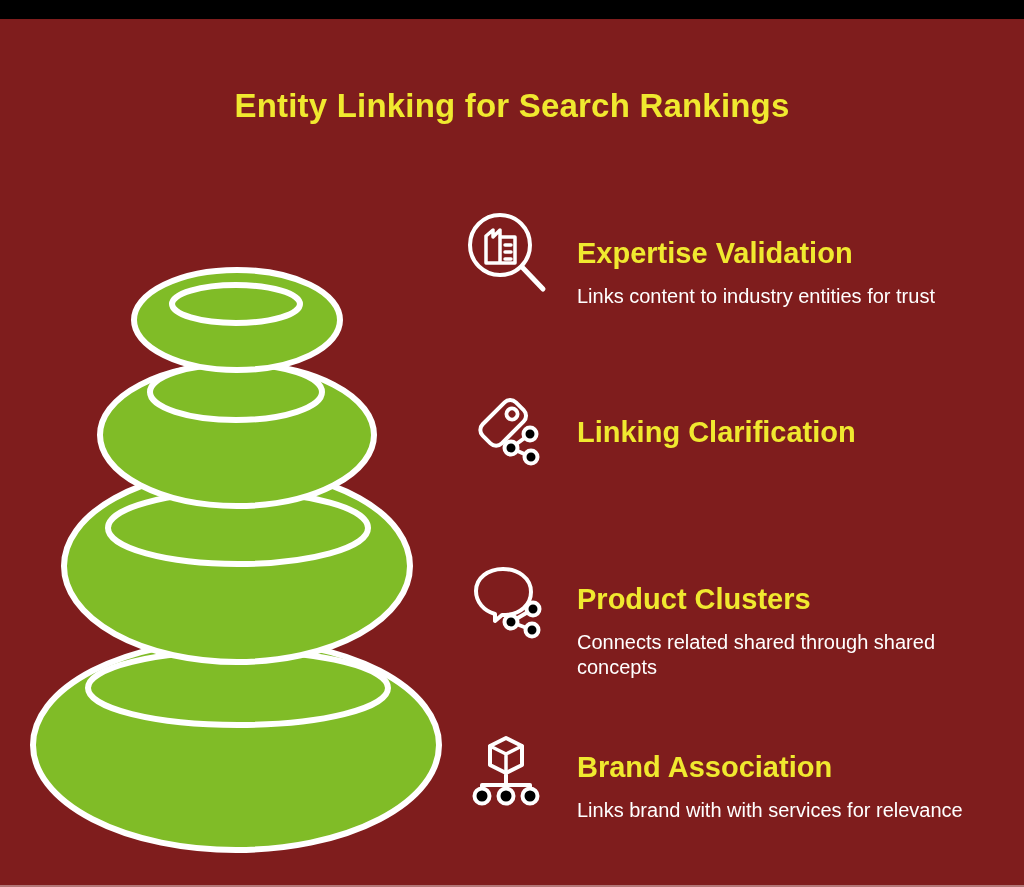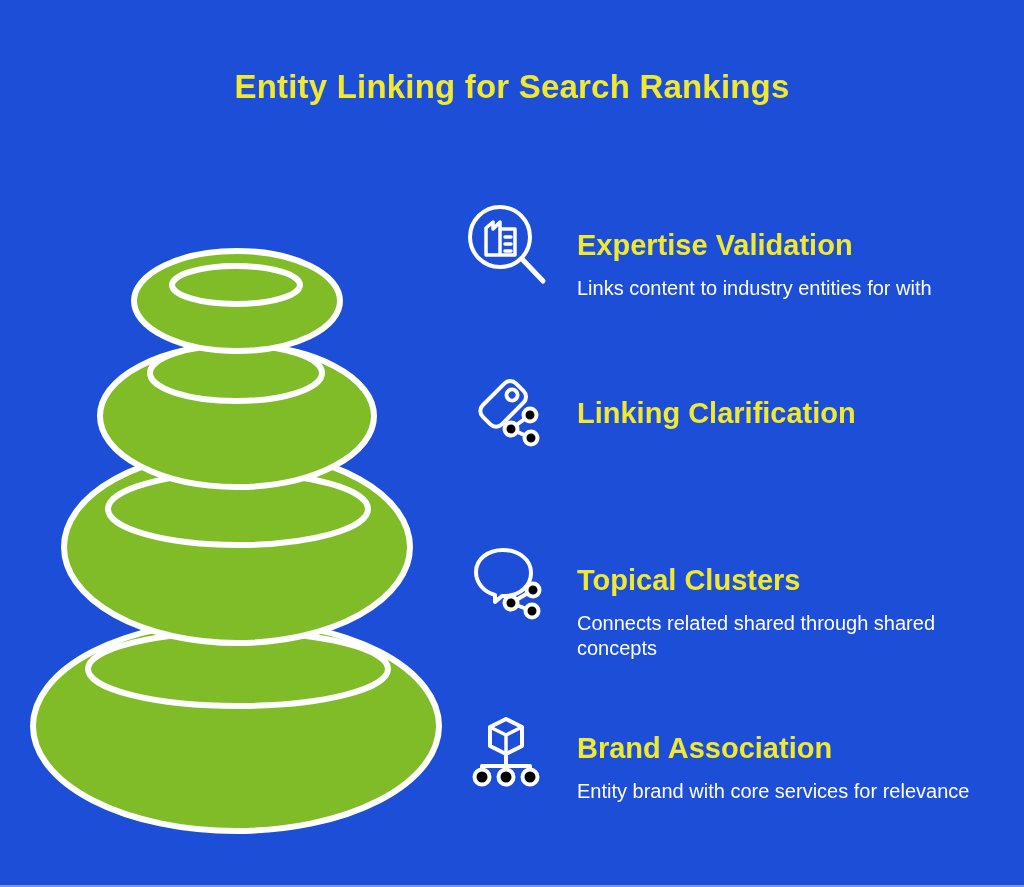--- a/index.html
+++ b/index.html
@@ -6,21 +6,22 @@
   html, body { width: 1024px; height: 887px; }
   body {
     background: #000000;
     font-family: "Liberation Sans", sans-serif;
     position: relative;
     overflow: hidden;
   }
   .page {
     position: absolute;
     inset: 0;
-    background: #1d4ed8;
+    background: #7f1d1d;
+    margin-top: 19px;
   }
   .title {
     position: absolute;
     top: 68px;
     left: 0;
     width: 1024px;
     text-align: center;
     color: #f0e92f;
     font-size: 33px;
     font-weight: 700;
@@ -33,21 +34,21 @@
     width: 424px;
     height: 592px;
   }
   .feature-row {
     position: absolute;
     left: 462px;
     width: 560px;
     display: flex;
     align-items: flex-start;
   }
-  .row-1 { top: 203px; }
+  .row-1 { top: 192px; }
   .row-2 { top: 371px; }
   .row-3 { top: 538px; }
   .row-4 { top: 706px; }
   .feature-icon {
     width: 90px;
     height: 90px;
     flex: 0 0 90px;
   }
   .feature-text {
     padding-top: 26px;
@@ -108,21 +109,21 @@
       <circle cx="38" cy="34" r="30"></circle>
       <line x1="60" y1="56" x2="81" y2="78" stroke-width="5"></line>
       <path d="M24,52 V25 L31,19 V26 L38,19 V26 H53 V52 Z" stroke-width="3.5"></path>
       <line x1="38" y1="27" x2="38" y2="51" stroke-width="3.5"></line>
       <line x1="43" y1="34" x2="49" y2="34" stroke-width="3.5"></line>
       <line x1="43" y1="41" x2="49" y2="41" stroke-width="3.5"></line>
       <line x1="43" y1="48" x2="49" y2="48" stroke-width="3.5"></line>
     </svg>
     <div class="feature-text">
       <div class="feature-title">Expertise Validation</div>
-      <div class="feature-desc">Links content to industry entities for with</div>
+      <div class="feature-desc">Links content to industry entities for trust</div>
     </div>
   </div>
 
   <div class="feature-row row-2">
     <svg class="feature-icon icon-svg" viewBox="0 0 90 90" xmlns="http://www.w3.org/2000/svg">
       <g transform="rotate(45 38 36)">
         <rect x="24.5" y="8" width="27" height="47" rx="8"></rect>
         <circle cx="38" cy="19" r="5.5"></circle>
       </g>
       <line x1="49" y1="58" x2="68" y2="44"></line>
@@ -139,34 +140,34 @@
   <div class="feature-row row-3">
     <svg class="feature-icon icon-svg" viewBox="0 0 90 90" xmlns="http://www.w3.org/2000/svg">
       <path d="M40,58 L33,64 L33,57 C22,54 14,45 14,34 C14,21 26,12 41,12 C56,12 69,21 69,35 C69,48 58,57 44,58 Z"></path>
       <line x1="49" y1="65" x2="71" y2="52"></line>
       <line x1="49" y1="65" x2="70" y2="73"></line>
       <circle cx="49" cy="65" r="6.5" fill="#000"></circle>
       <circle cx="71" cy="52" r="6.5" fill="#000"></circle>
       <circle cx="70" cy="73" r="6.5" fill="#000"></circle>
     </svg>
     <div class="feature-text">
-      <div class="feature-title">Topical Clusters</div>
+      <div class="feature-title">Product Clusters</div>
       <div class="feature-desc">Connects related shared through shared concepts</div>
     </div>
   </div>
 
   <div class="feature-row row-4">
     <svg class="feature-icon icon-svg" viewBox="0 0 90 90" xmlns="http://www.w3.org/2000/svg">
       <path d="M44,13 L60,21 L60,40 L44,48 L28,40 L28,21 Z"></path>
       <path d="M28,21 L44,29 L60,21 M44,29 L44,48" stroke-width="3.5"></path>
       <path d="M44,50 L44,60 M20,60 L68,60 M20,60 L20,64 M44,60 L44,64 M68,60 L68,64"></path>
       <circle cx="20" cy="71" r="7.5" fill="#000"></circle>
       <circle cx="44" cy="71" r="7.5" fill="#000"></circle>
       <circle cx="68" cy="71" r="7.5" fill="#000"></circle>
     </svg>
     <div class="feature-text">
       <div class="feature-title">Brand Association</div>
-      <div class="feature-desc">Entity brand with core services for relevance</div>
+      <div class="feature-desc">Links brand with with services for relevance</div>
     </div>
   </div>
 
   <div class="bottom-edge-line"></div>
 </div>
 
 </body></html>

